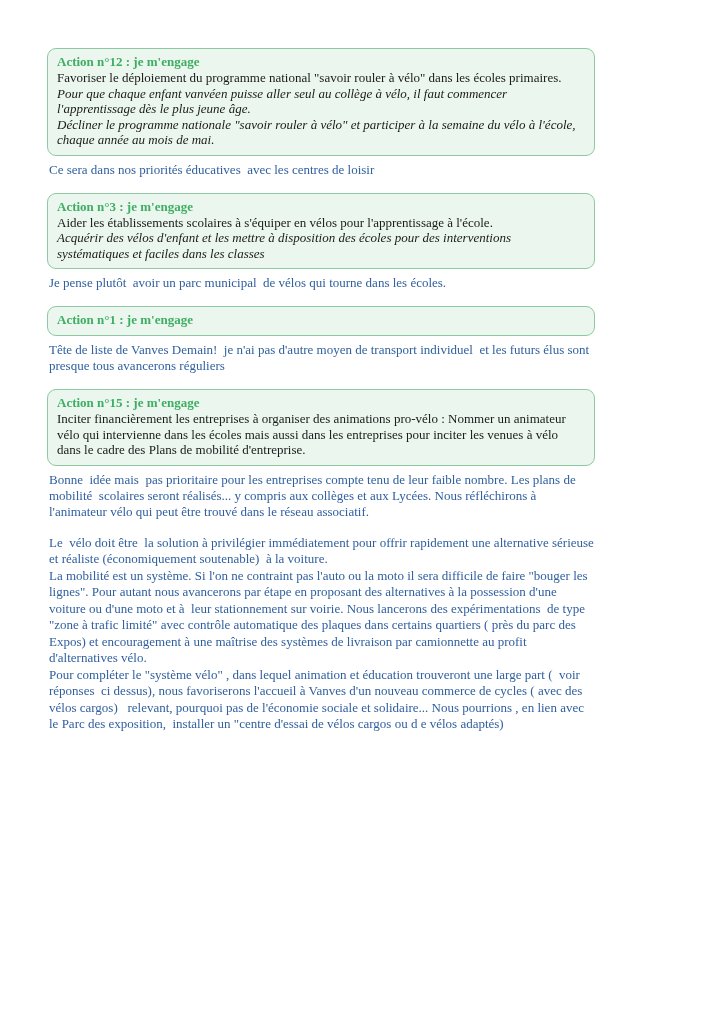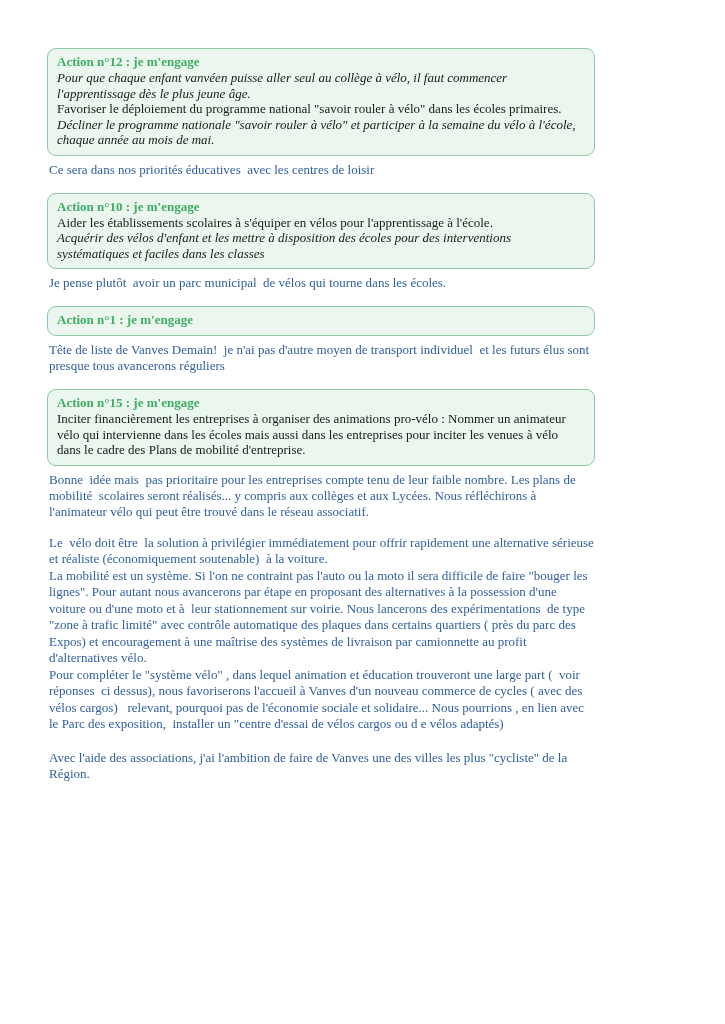--- a/index.html
+++ b/index.html
@@ -70,30 +70,30 @@
   }
 </style>
 </head>
 <body>
 
 <div class="page">
   <div id="actions">
   <section class="action-block">
     <div class="action-box">
       <div class="action-title">Action n°12 : je m'engage</div>
-    <div class="action-line italic">Pour que chaque enfant vanvéen puisse aller seul au collège à vélo, il faut commencer l'apprentissage dès le plus jeune âge.</div>
-          <div class="action-line">Favoriser le déploiement du programme national "savoir rouler à vélo" dans les écoles primaires.</div>
+    <div class="action-line">Favoriser le déploiement du programme national "savoir rouler à vélo" dans les écoles primaires.</div>
+          <div class="action-line italic">Pour que chaque enfant vanvéen puisse aller seul au collège à vélo, il faut commencer l'apprentissage dès le plus jeune âge.</div>
           <div class="action-line italic">Décliner le programme nationale "savoir rouler à vélo" et participer à la semaine du vélo à l'école, chaque année au mois de mai.</div>
         </div>
     <p class="response">Ce sera dans nos priorités éducatives  avec les centres de loisir</p>
   </section>
 
   <section class="action-block">
     <div class="action-box">
-      <div class="action-title">Action n°10 : je m'engage</div>
+      <div class="action-title">Action n°3 : je m'engage</div>
     <div class="action-line">Aider les établissements scolaires à s'équiper en vélos pour l'apprentissage à l'école.</div>
           <div class="action-line italic">Acquérir des vélos d'enfant et les mettre à disposition des écoles pour des interventions systématiques et faciles dans les classes</div>
         </div>
     <p class="response">Je pense plutôt  avoir un parc municipal  de vélos qui tourne dans les écoles.</p>
   </section>
 
   <section class="action-block">
     <div class="action-box">
       <div class="action-title">Action n°1 : je m'engage</div>
         </div>
@@ -107,15 +107,14 @@
         </div>
     <p class="response">Bonne  idée mais  pas prioritaire pour les entreprises compte tenu de leur faible nombre. Les plans de mobilité  scolaires seront réalisés... y compris aux collèges et aux Lycées. Nous réfléchirons à l'animateur vélo qui peut être trouvé dans le réseau associatif.</p>
   </section>
 </div>
 
 
   <div id="comments">
       <p class="comment-para">Le  vélo doit être  la solution à privilégier immédiatement pour offrir rapidement une alternative sérieuse et réaliste (économiquement soutenable)  à la voiture.</p>
       <p class="comment-para">La mobilité est un système. Si l'on ne contraint pas l'auto ou la moto il sera difficile de faire "bouger les lignes". Pour autant nous avancerons par étape en proposant des alternatives à la possession d'une voiture ou d'une moto et à  leur stationnement sur voirie. Nous lancerons des expérimentations  de type "zone à trafic limité" avec contrôle automatique des plaques dans certains quartiers ( près du parc des Expos) et encouragement à une maîtrise des systèmes de livraison par camionnette au profit d'alternatives vélo.</p>
       <p class="comment-para">Pour compléter le "système vélo" , dans lequel animation et éducation trouveront une large part (  voir réponses  ci dessus), nous favoriserons l'accueil à Vanves d'un nouveau commerce de cycles ( avec des vélos cargos)   relevant, pourquoi pas de l'économie sociale et solidaire... Nous pourrions , en lien avec le Parc des exposition,  installer un "centre d'essai de vélos cargos ou d e vélos adaptés)</p>
-      <p class="comment-para space-before">Avec l'aide des associations, j'ai l'ambition de faire de Vanves une des villes les plus "cycliste" de la Région.</p>
     </div>
 </div>
 
 </body></html>

